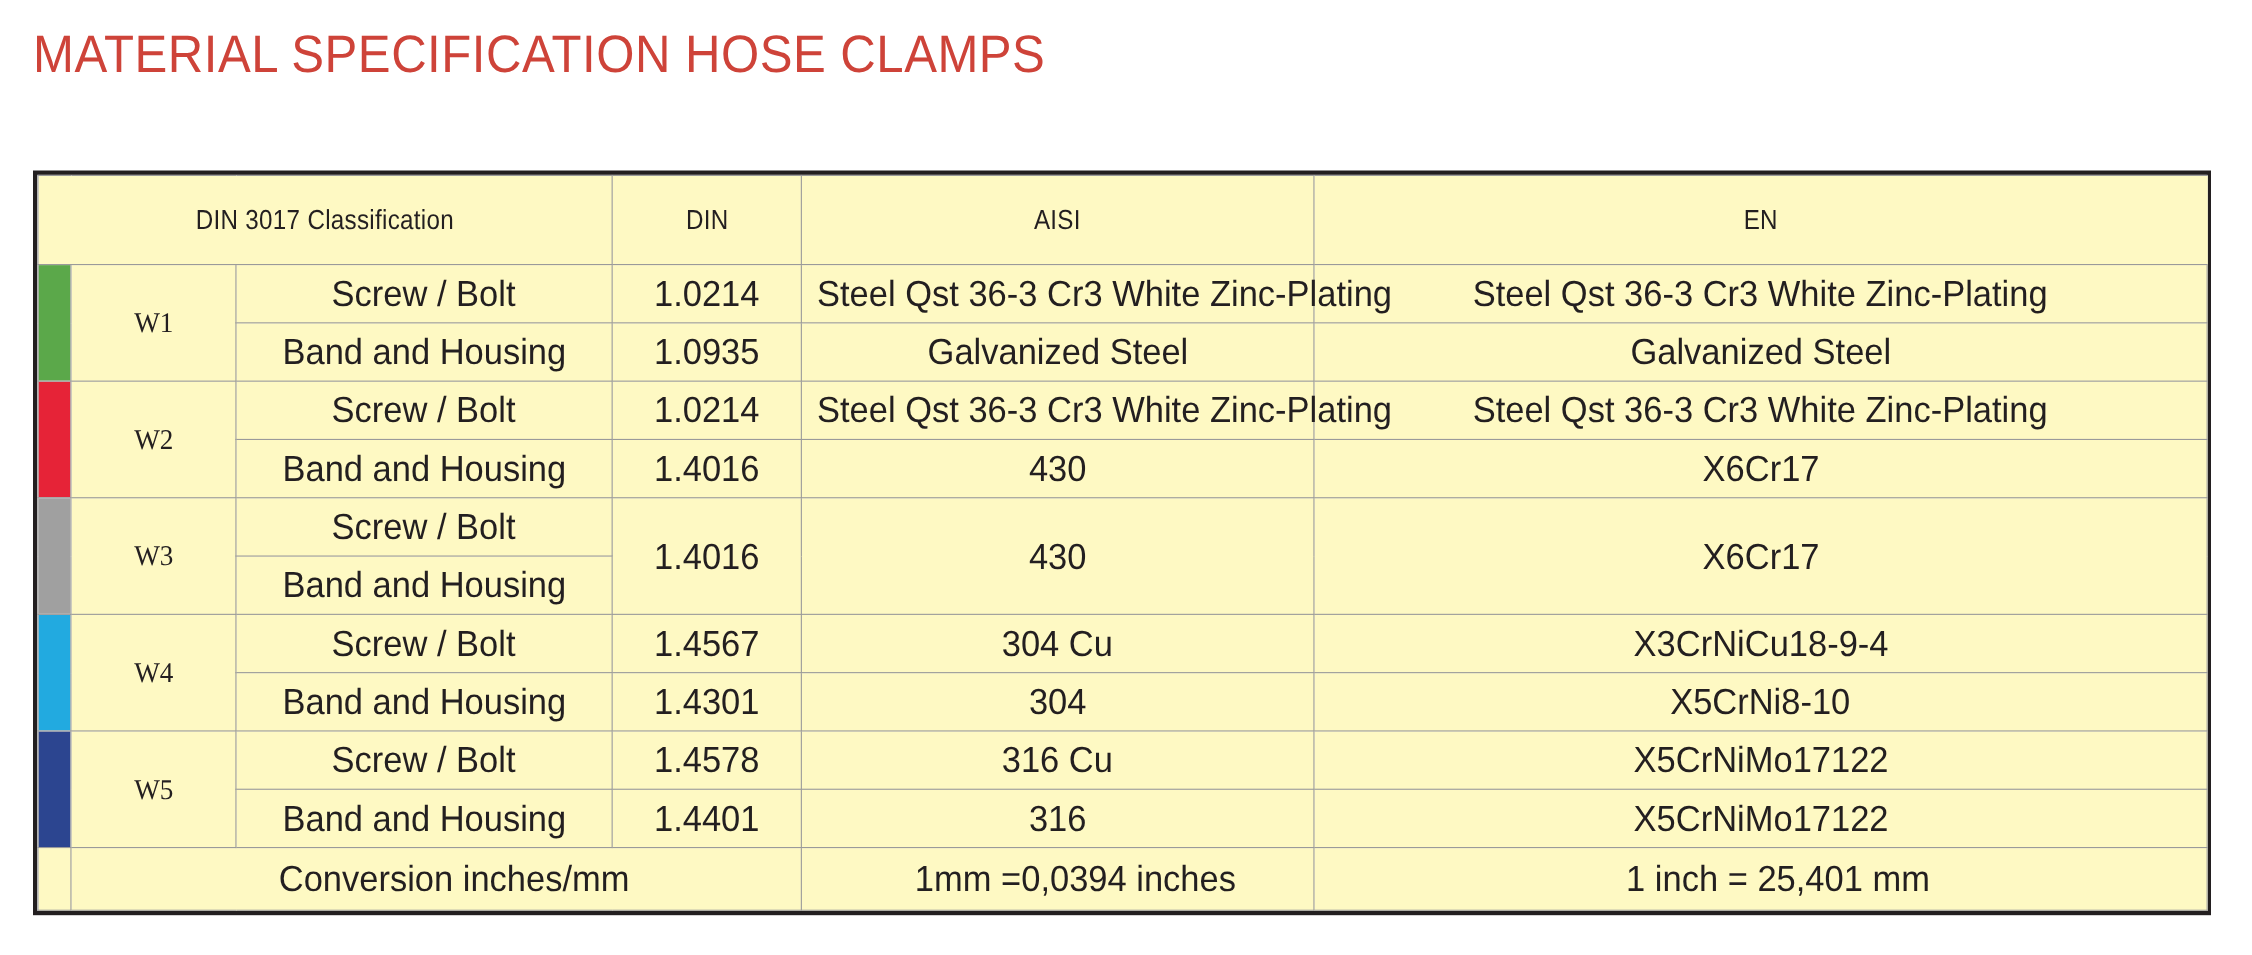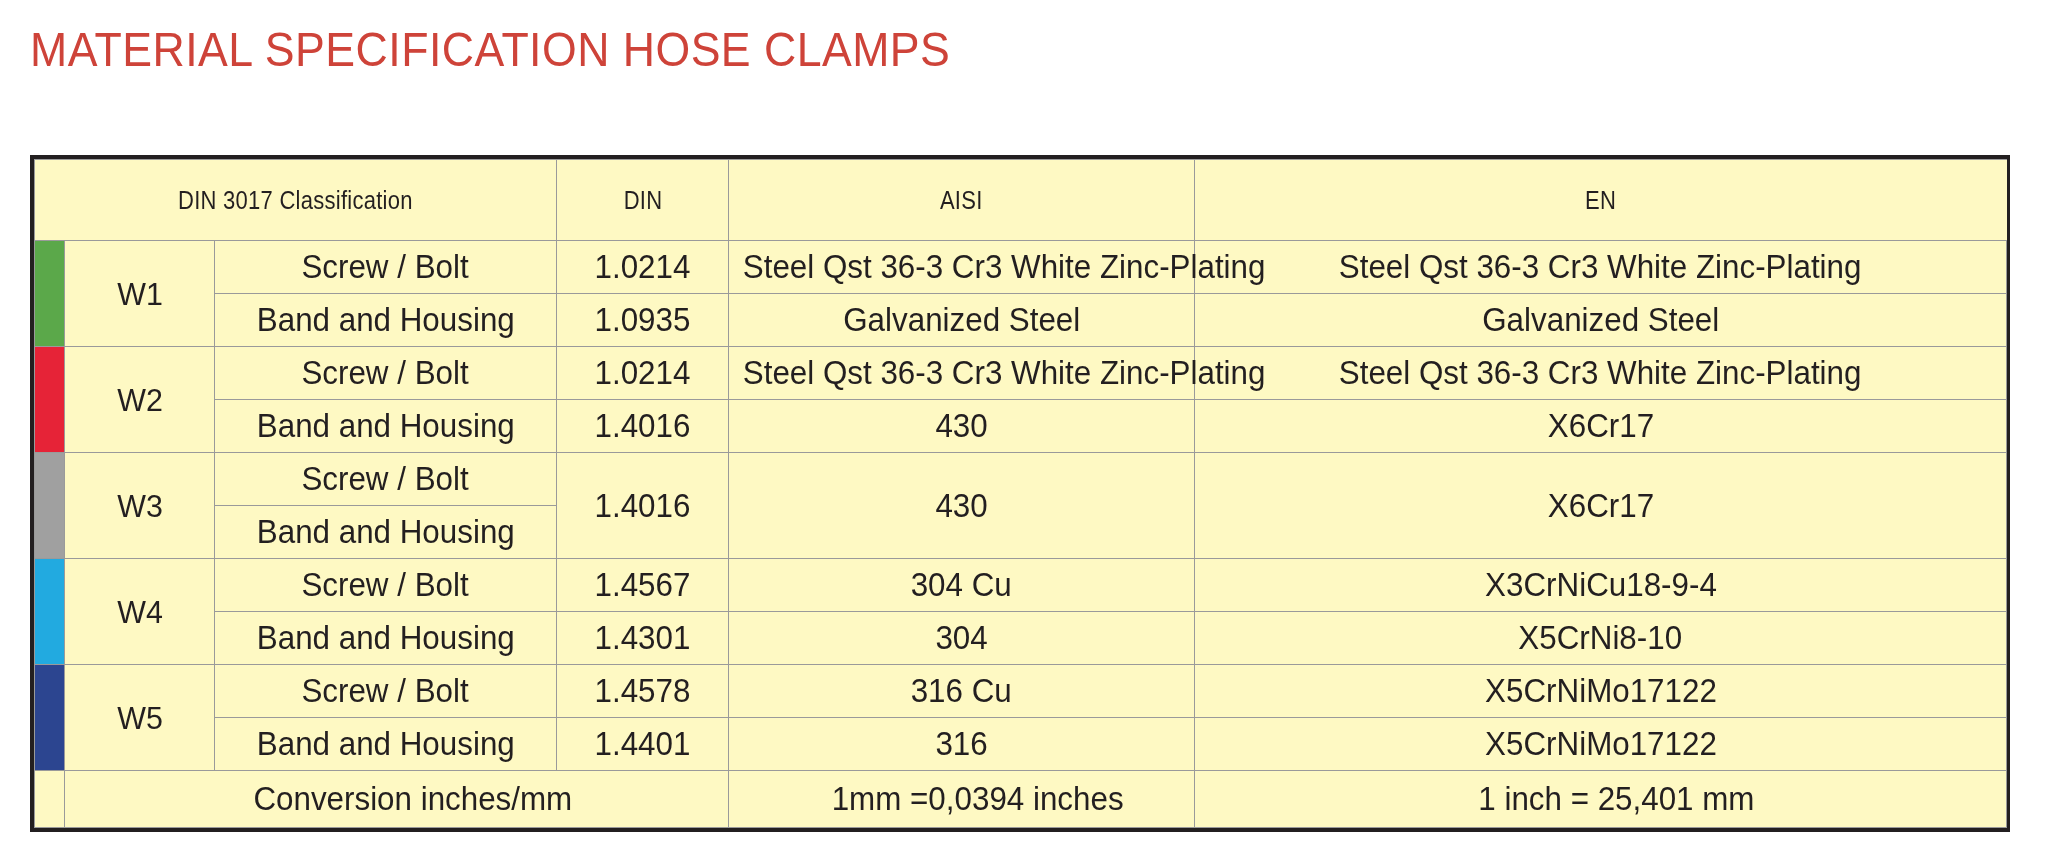--- a/index.html
+++ b/index.html
@@ -109,21 +109,21 @@
     border-bottom: none;
     border-right: 1px solid #9a9a9a;
   }
   td.swatch .chip {
     display: block;
     width: 100%;
     height: 100%;
     min-height: 104px;
   }
 
-  td.cls { font-size: 32px; }
+  td.cls { font-size: 26px; font-family: Liberation Serif, serif; }
   td.part { }
   td.din { }
   td.aisi { }
   td.en { border-right: none; }
 
   tr.conv td { height: 56px; padding-left: 32px; }
   td.conv-label { }
 
   
   tr.grp-start > td { border-top: 1px solid #808080; }

